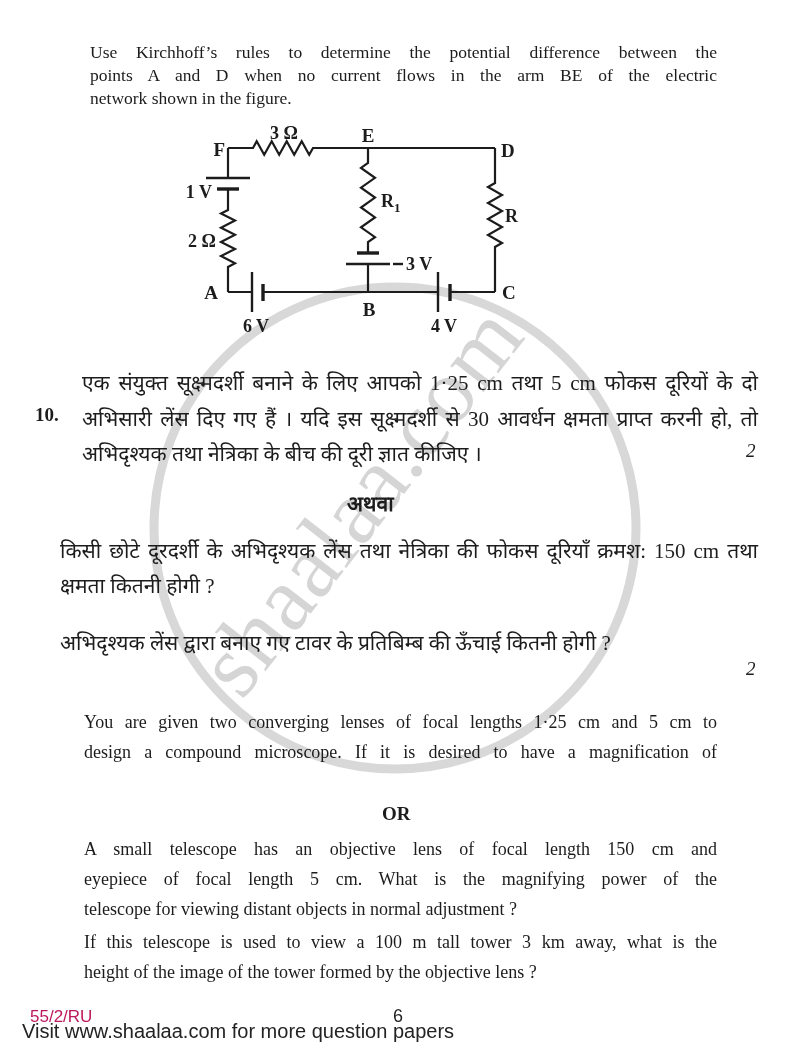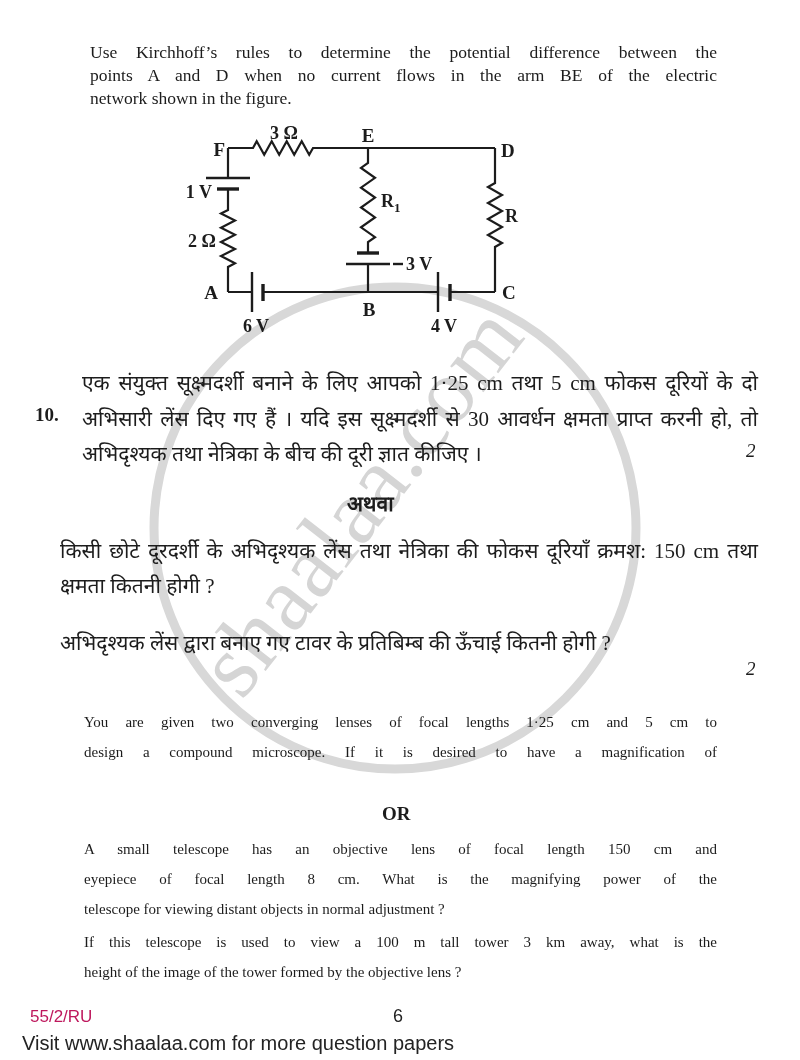--- a/index.html
+++ b/index.html
@@ -2,21 +2,21 @@
 <html><head>
 <meta charset="utf-8">
 <style>
   html,body{margin:0;padding:0;}
   body{
     width:800px;height:1060px;position:relative;background:#ffffff;
     font-family:"Liberation Serif","DejaVu Serif",serif;color:#1c1c1c;
     overflow:hidden;
   }
   .jline{text-align:justify;text-align-last:justify;}
-  .eng{font-size:15px;line-height:30px;}
+  .eng{font-size:18px;line-height:30px;}
   .hin{font-size:21px;line-height:35px;}
   .bold{font-weight:bold;}
   .marks{font-style:italic;font-size:19px;}
   .sans{font-family:"Liberation Sans","DejaVu Sans",sans-serif;}
   
   #wm-ring{position:absolute;left:0;top:0;z-index:0;pointer-events:none;}
   #wm-text{
     position:absolute;left:360px;top:500px;z-index:0;pointer-events:none;
     transform:translate(-50%,-50%) rotate(-52deg);
     font-size:92px;color:#d5d5d5;letter-spacing:1px;white-space:nowrap;
@@ -113,24 +113,24 @@
 
 <div class="layer eng" style="left:84px;top:707px;width:633px;">
   <div class="jline">You are given two converging lenses of focal lengths 1·25 cm and 5 cm to</div>
   <div class="jline">design a compound microscope. If it is desired to have a magnification of</div>
 </div>
 
 <div class="layer bold" style="left:374px;top:803px;font-size:19px;margin-left:8px;">OR</div>
 
 <div class="layer eng" style="left:84px;top:834px;width:633px;">
   <div class="jline">A small telescope has an objective lens of focal length 150 cm and</div>
-  <div class="jline">eyepiece of focal length 8 cm. What is the magnifying power of the</div>
+  <div class="jline">eyepiece of focal length 5 cm. What is the magnifying power of the</div>
   <div>telescope for viewing distant objects in normal adjustment ?</div>
 </div>
 
 <div class="layer eng" style="left:84px;top:927px;width:633px;">
   <div class="jline">If this telescope is used to view a 100 m tall tower 3 km away, what is the</div>
   <div>height of the image of the tower formed by the objective lens ?</div>
 </div>
 
 <div class="layer sans" style="left:30px;top:1007px;font-size:17px;color:#be185d;">55/2/RU</div>
 <div class="layer sans" style="left:393px;top:1006px;font-size:18px;color:#222;">6</div>
-<div class="layer sans" style="left:22px;top:1020px;font-size:20px;color:#232323;margin-top:12px;">Visit www.shaalaa.com for more question papers</div>
+<div class="layer sans" style="left:22px;top:1020px;font-size:20px;color:#232323;">Visit www.shaalaa.com for more question papers</div>
 
 </body></html>

